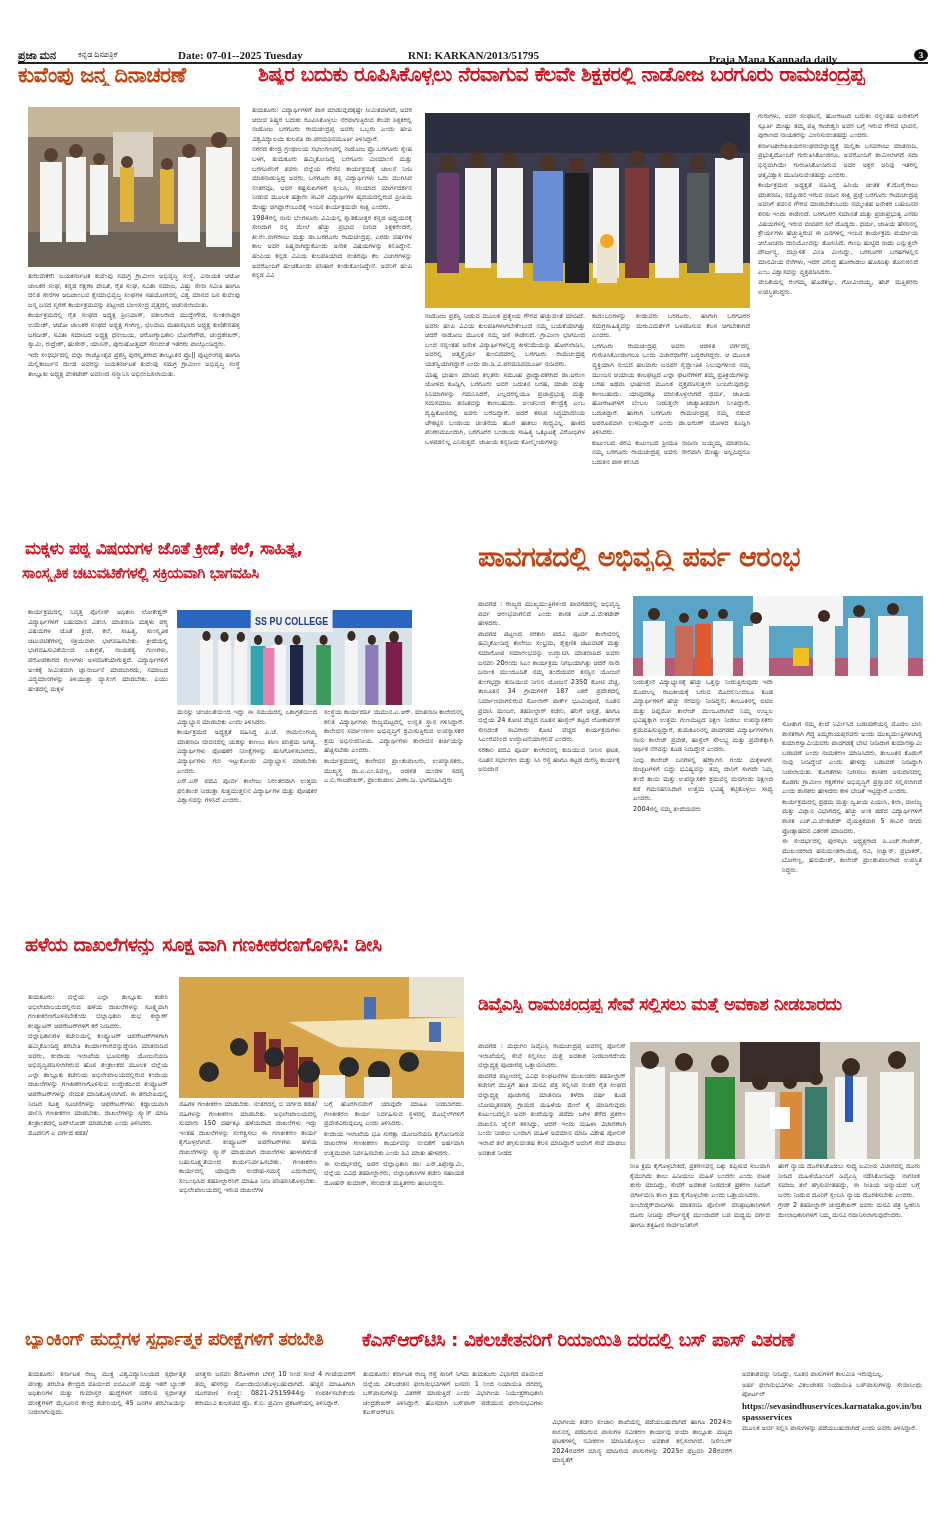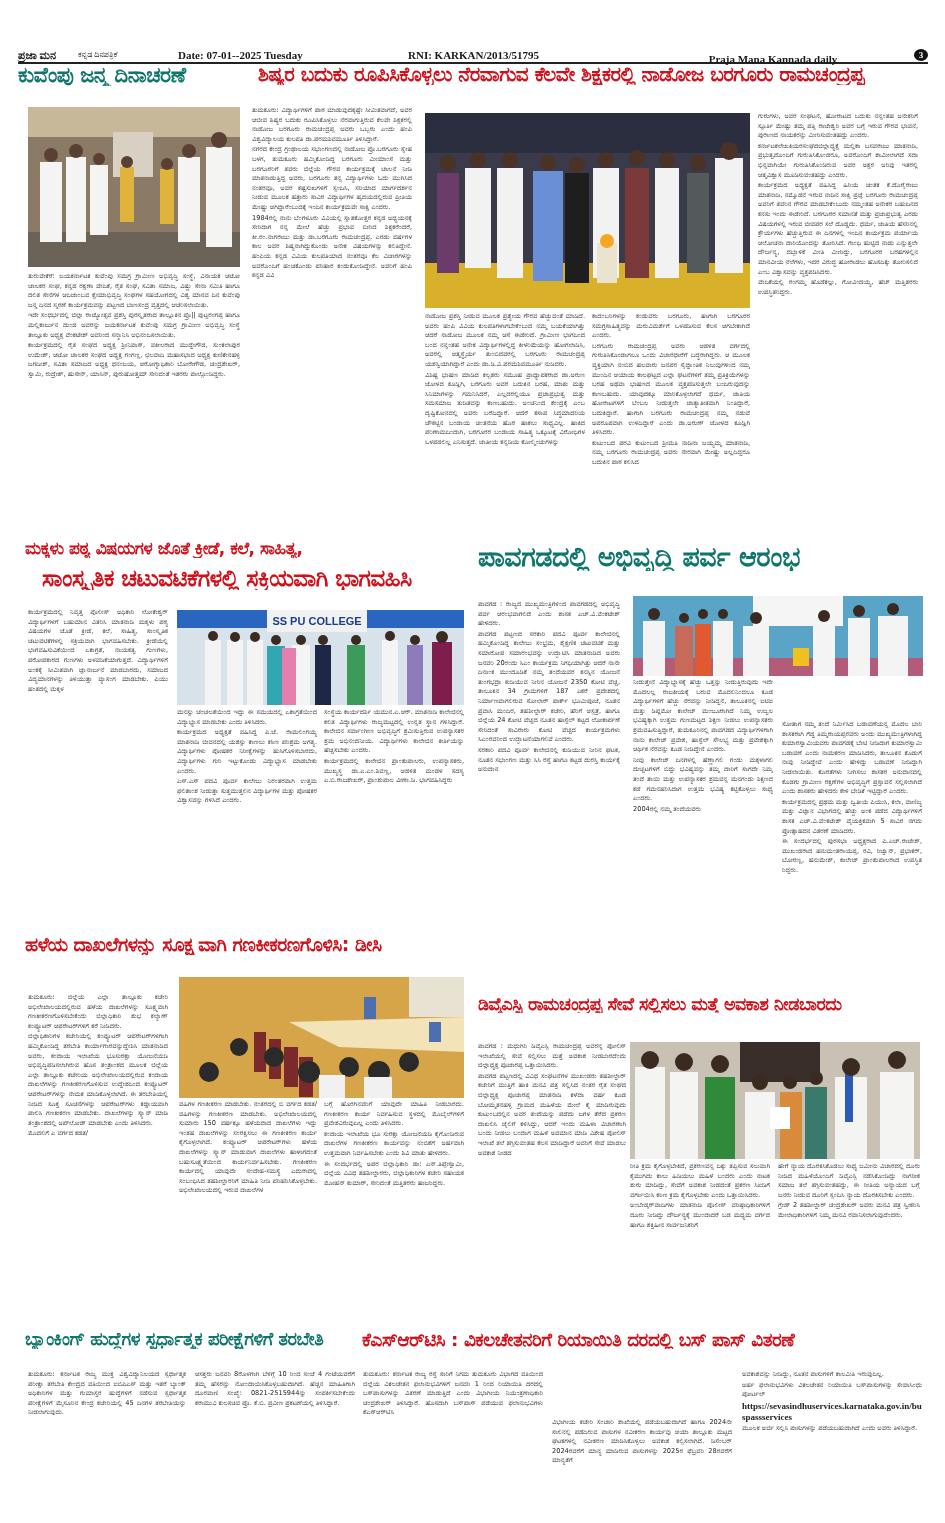--- a/index.html
+++ b/index.html
@@ -9,21 +9,21 @@
   .mast { left:18px; top:48px; width:910px; height:14px; font-family:"Liberation Serif", serif;
           font-size:11px; display:flex; align-items:center; border-bottom:2px solid #222; }
   .mast .brand { font-weight:bold; font-size:11px; width:60px; }
   .mast .sub { font-size:8px; width:100px; }
   .mast .date { width:230px; font-weight:bold; }
   .mast .rni { width:250px; font-weight:bold; }
   .mast .name { width:230px; font-weight:bold; text-align:center;margin-top:8px; }
   .mast .pg { margin-left:auto; font-weight:bold; width:14px; height:12px; border-radius:50%;
               background:#111; color:#fff; font-size:9px; text-align:center; line-height:12px; }
   .hl { font-weight:bold; line-height:1.05; white-space:nowrap; overflow:hidden; letter-spacing:-0.5px; }
-  .hl.black { color:#0f766e; }
+  .hl.black { color:#c2410c; }
   .hl.red { color:#d0101a; }
   .txt { font-size:6.6px; line-height:9.6px; text-align:justify; color:#222; overflow:hidden;
          font-family:"DejaVu Sans", sans-serif; }
   .txt p { margin:0 0 1px 0; }
   .photo { overflow:hidden; }
   .photo svg { width:100%; height:100%; display:block; }
   .url { font-family:"Liberation Serif", serif; font-weight:bold; font-size:9px; line-height:11px; }
 </style>
 </head>
 <body>
@@ -64,22 +64,22 @@
         <circle cx="161" cy="44" r="7"></circle>
         <circle cx="191" cy="33" r="8"></circle>
         <circle cx="99" cy="55" r="6"></circle>
         <circle cx="139" cy="57" r="6"></circle>
       </g>
   </svg>
 </div>
 
 <div class="abs txt" style="left:28px; top:272px; width:212px; height:260px;">
   <p>ತುರುವೇಕೆರೆ: ಜಯಕರ್ನಾಟಕ ಕುವೆಂಪು ಸಮಗ್ರ ಗ್ರಾಮೀಣ ಅಭಿವೃದ್ಧಿ ಸಂಸ್ಥೆ, ವಿನಾಯಕ ಆಟೋ ಚಾಲಕರ ಸಂಘ, ಕನ್ನಡ ರಕ್ಷಣಾ ವೇದಿಕೆ, ರೈತ ಸಂಘ, ಸವಿತಾ ಸಮಾಜ, ವಿಷ್ಣು ಸೇನಾ ಸಮಿತಿ ಹಾಗೂ ದಲಿತ ಸೇನೆಗಳ ಆದಿಜಾಂಬವ ಕ್ಷೇಮಾಭಿವೃದ್ಧಿ ಸಂಘಗಳ ಸಹಯೋಗದಲ್ಲಿ ವಿಶ್ವ ಮಾನವ ದಿನ ಕುವೆಂಪು ಜನ್ಮ ದಿನದ ಸ್ಮರಣೆ ಕಾರ್ಯಕ್ರಮವನ್ನು ಪಟ್ಟಣದ ಬಾಣಸಂದ್ರ ವೃತ್ತದಲ್ಲಿ ಆಚರಿಸಲಾಯಿತು.</p>
+  <p>ಕಾರ್ಯಕ್ರಮದಲ್ಲಿ ರೈತ ಸಂಘದ ಅಧ್ಯಕ್ಷ ಶ್ರೀನಿವಾಸ್, ವಕೀಲರಾದ ಮುದ್ದೇಗೌಡ, ಸುಂಕಲಾಪುರ ಉಮೇಶ್, ಆಟೋ ಚಾಲಕರ ಸಂಘದ ಅಧ್ಯಕ್ಷ ಗಂಗಣ್ಣ, ಛಲವಾದಿ ಮಹಾಸಭಾದ ಅಧ್ಯಕ್ಷ ಕುಣಿಕೇನಹಳ್ಳಿ ಜಗದೀಶ್, ಸವಿತಾ ಸಮಾಜದ ಅಧ್ಯಕ್ಷ ಧನಂಜಯ, ಆರೋಗ್ಯಾಧಿಕಾರಿ ಬೋರೇಗೌಡ, ಚಂದ್ರಶೇಖರ್, ಸ್ವಾಮಿ, ರುದ್ರೇಶ್, ಹುಸೇನ್, ಯಾಸಿನ್, ಪುರುಷೋತ್ತಮ್ ಸೇರಿದಂತೆ ಇತರರು ಪಾಲ್ಗೊಂಡಿದ್ದರು.</p>
   <p>ಇದೇ ಸಂಧರ್ಭದಲ್ಲಿ ಜಿಲ್ಲಾ ರಾಜ್ಯೋತ್ಸವ ಪ್ರಶಸ್ತಿ ಪುರಸ್ಕೃತರಾದ ತಾಲ್ಲೂಕಿನ ಪ್ರೊ|| ಪುಟ್ಟರಂಗಪ್ಪ ಹಾಗೂ ಮಲ್ಲಿಕಾರ್ಜುನ ದುಂಡ ಅವರನ್ನು ಜಯಕರ್ನಾಟಕ ಕುವೆಂಪು ಸಮಗ್ರ ಗ್ರಾಮೀಣ ಅಭಿವೃದ್ಧಿ ಸಂಸ್ಥೆ ತಾಲ್ಲೂಕು ಅಧ್ಯಕ್ಷ ವೆಂಕಟೇಶ್ ಅವರಿಂದ ಸನ್ಮಾನಿಸಿ ಅಭಿನಂದಿಸಲಾಯಿತು.</p>
-  <p>ಕಾರ್ಯಕ್ರಮದಲ್ಲಿ ರೈತ ಸಂಘದ ಅಧ್ಯಕ್ಷ ಶ್ರೀನಿವಾಸ್, ವಕೀಲರಾದ ಮುದ್ದೇಗೌಡ, ಸುಂಕಲಾಪುರ ಉಮೇಶ್, ಆಟೋ ಚಾಲಕರ ಸಂಘದ ಅಧ್ಯಕ್ಷ ಗಂಗಣ್ಣ, ಛಲವಾದಿ ಮಹಾಸಭಾದ ಅಧ್ಯಕ್ಷ ಕುಣಿಕೇನಹಳ್ಳಿ ಜಗದೀಶ್, ಸವಿತಾ ಸಮಾಜದ ಅಧ್ಯಕ್ಷ ಧನಂಜಯ, ಆರೋಗ್ಯಾಧಿಕಾರಿ ಬೋರೇಗೌಡ, ಚಂದ್ರಶೇಖರ್, ಸ್ವಾಮಿ, ರುದ್ರೇಶ್, ಹುಸೇನ್, ಯಾಸಿನ್, ಪುರುಷೋತ್ತಮ್ ಸೇರಿದಂತೆ ಇತರರು ಪಾಲ್ಗೊಂಡಿದ್ದರು.</p>
 </div>
 
 <div class="abs txt" style="left:252px; top:106px; width:160px; height:426px;">
   <p>ತುಮಕೂರು: ವಿದ್ಯಾರ್ಥಿಗಳಿಗೆ ಪಾಠ ಮಾಡುವುದಕ್ಕಷ್ಟೇ ಸೀಮಿತವಾಗದೆ, ಅವರ ಆಜೀವ ಶಿಷ್ಯರ ಬದುಕು ರೂಪಿಸಿಕೊಳ್ಳಲು ನೆರವಾಗುತ್ತಿರುವ ಕೆಲವೇ ಶಿಕ್ಷಕರಲ್ಲಿ ನಾಡೋಜ ಬರಗೂರು ರಾಮಚಂದ್ರಪ್ಪ ಅವರು ಒಬ್ಬರು ಎಂದು ಹಂಪಿ ವಿಶ್ವವಿದ್ಯಾಲಯ ಕುಲಪತಿ ಡಾ.ಪರಮಶಿವಮೂರ್ತಿ ತಿಳಿಸಿದ್ದಾರೆ.</p>
   <p>ನಗರದ ಕೇಂದ್ರ ಗ್ರಂಥಾಲಯ ಸಭಾಂಗಣದಲ್ಲಿ ನಾಡೋಜ ಪ್ರೊ.ಬರಗೂರು ಸ್ನೇಹ ಬಳಗ, ತುಮಕೂರು ಹಮ್ಮಿಕೊಂಡಿದ್ದ ಬರಗೂರು ಮೀಮಾಂಸೆ ಮತ್ತು ಬರಗೂರರಿಗೆ ತವರು ಜಿಲ್ಲೆಯ ಗೌರವ ಕಾರ್ಯಕ್ರಮಕ್ಕೆ ಚಾಲನೆ ನೀಡಿ ಮಾತನಾಡುತ್ತಿದ್ದ ಅವರು, ಬರಗೂರು ತನ್ನ ವಿದ್ಯಾರ್ಥಿಗಳು ಓದು ಮುಗಿಸಿದ ನಂತರವೂ, ಅವರ ಕಷ್ಟಸುಖಗಳಿಗೆ ಸ್ಪಂದಿಸಿ, ಸರಿಯಾದ ಮಾರ್ಗದರ್ಶನ ನೀಡುವ ಮೂಲಕ ಹತ್ತಾರು ಸಾವಿರ ವಿದ್ಯಾರ್ಥಿಗಳ ಹೃದಯದಲ್ಲಿರುವ ಪ್ರೀತಿಯ ಮೇಷ್ಟ್ರು ಆಗಿದ್ದಾರೆಂಬುದಕ್ಕೆ ಇಂದಿನ ಕಾರ್ಯಕ್ರಮವೇ ಸಾಕ್ಷಿ ಎಂದರು.</p>
   <p>1984ರಲ್ಲಿ ನಾನು ಬೆಂಗಳೂರು ವಿವಿಯಲ್ಲಿ ಸ್ನಾತಕೋತ್ತರ ಕನ್ನಡ ಅಧ್ಯಯನಕ್ಕೆ ಸೇರಿದಾಗ ನನ್ನ ಮೇಲೆ ಹೆಚ್ಚು ಪ್ರಭಾವ ಬೀರಿದ ಶಿಕ್ಷಕರೆಂದರೆ, ಕೀ.ರಂ.ನಾಗರಾಜು ಮತ್ತು ಡಾ.ಬರಗೂರು ರಾಮಚಂದ್ರಪ್ಪ. ಎರಡು ವರ್ಷಗಳ ಕಾಲ ಅವರ ಶಿಷ್ಯನಾಗಿದ್ದುಕೊಂಡು ಅನೇಕ ವಿಷಯಗಳನ್ನು ಕಲಿತಿದ್ದೇನೆ. ಹಂಪಿಯ ಕನ್ನಡ ವಿವಿಯ ಕುಲಪತಿಯಾದ ನಂತರವೂ ಕೆಲ ವಿಚಾರಗಳನ್ನು ಅವರೊಂದಿಗೆ ಹಂಚಿಕೊಂಡು ಪರಿಹಾರ ಕಂಡುಕೊಂಡಿದ್ದೇನೆ. ಅವರಿಗೆ ಹಂಪಿ ಕನ್ನಡ ವಿವಿ</p>
 </div>
 
 <div class="abs photo" style="left:425px; top:113px; width:325px; height:195px;">
   <svg viewBox="0 0 325 195" preserveAspectRatio="none">
@@ -125,27 +125,27 @@
   <p>ಕುಟುಂಬದ ಪರವಿ ಕುಟುಂಬದ ಶ್ರೀಮತಿ ನಾಡಿನಾ ಜಯ್ಯಮ್ಮ ಮಾತನಾಡಿ, ನಮ್ಮ ಬರಗೂರು ರಾಮಚಂದ್ರಪ್ಪ ಅವರು ನೇರವಾಗಿ ಮೇಷ್ಟ್ರು ಅಲ್ಲದಿದ್ದರೂ ಬದುಕಿನ ಪಾಠ ಕಲಿಸಿದ</p>
 </div>
 <div class="abs txt" style="left:758px; top:112px; width:160px; height:420px;">
   <p>ಗುರುಗಳು, ಅವರ ಸಂಘಟನೆ, ಹೋರಾಟದ ಬದುಕು ನನ್ನಂತಹ ಅನೇಕರಿಗೆ ಸ್ಫೂರ್ತಿ ಮೇಷ್ಟು ತಮ್ಮ ಪತ್ನಿ ರಾಜೇಶ್ವರಿ ಅವರ ಬಗ್ಗೆ ಇರುವ ಗೌರವ ಭಾವನೆ, ಪುರಾಣದ ನಾಯಕರನ್ನು ಮೀರಿಸುವಂತಹದ್ದು ಎಂದರು.</p>
   <p>ಕರ್ನಾಟಕಲೇಖಕಿಯರಸಂಘದಜಿಲ್ಲಾಧ್ಯಕ್ಷೆ ಮಲ್ಲಿಕಾ ಬಸವರಾಜು ಮಾತನಾಡಿ, ಪ್ರಭುತ್ವದೊಂದಿಗೆ ಗುರುತಿಸಿಕೊಂಡರೂ, ಅವರೊಂದಿಗೆ ಶಾಮೀಲಾಗದೆ ಸದಾ ಭಿನ್ನವಾಗಿಯೇ ಗುರುತಿಸಿಕೊಂಡಿರುವ ಅವರ ಅಕ್ಷರ ಅರಿವು ಇತರಲ್ಲಿ ಆತ್ಮವಿಶ್ವಾಸ ಮೂಡಿಸುವಂತಹದ್ದು ಎಂದರು.</p>
   <p>ಕಾರ್ಯಕ್ರಮದ ಅಧ್ಯಕ್ಷತೆ ವಹಿಸಿದ್ದ ಹಿರಿಯ ಚಿಂತಕ ಕೆ.ದೊರೈರಾಜು ಮಾತನಾಡಿ, ನಮ್ಮೊಡನೆ ಇರುವ ನಾಡಿನ ಸಾಕ್ಷಿ ಪ್ರಜ್ಞೆ ಬರಗೂರು ರಾಮಚಂದ್ರಪ್ಪ ಅವರಿಗೆ ತವರಿನ ಗೌರವ ಮಾಡಬೇಕೆಂಬುದು ನಮ್ಮಂತಹ ಅನೇಕರ ಬಹುದಿನದ ಕನಸು ಇಂದು ಈಡೇರಿದೆ. ಬರಗೂರರ ಸಮಾನತೆ ಮತ್ತು ಪ್ರಜಾಪ್ರಭುತ್ವ ಎರಡು ವಿಷಯಗಳಲ್ಲಿ ಇರುವ ಜೀವಪರ ಸಲೆ ದೊಡ್ಡದು. ಧರ್ಮ, ಜಾತಿಯ ಹೆಸರಿನಲ್ಲಿ ಕ್ರೌರ್ಯಗಳು ಹೆಚ್ಚುತ್ತಿರುವ ಈ ದಿನಗಳಲ್ಲಿ ಇಂದಿನ ಕಾರ್ಯಕ್ರಮ ಪರ್ಯಾಯ ಆಲೋಚನಾ ದಾರಿಯೊಂದನ್ನು ತೋರಿಸಿದೆ. ಗಾಂಧಿ ಹುಟ್ಟಿದ ನಾಡು ಎನ್ನುತ್ತಲೇ ದೌರ್ಜನ್ಯ, ದಬ್ಬಾಳಿಕೆ ಮೀತಿ ಮೀರಿದ್ದು, ಬರಗೂರರ ಬರಹಗಳಲ್ಲಿನ ಮಾನವೀಯ ನೆಲೆಗಳು, ಇದರ ವಿರುದ್ಧ ಹೋರಾಡಲು ಹೊಸದಿಕ್ಕು ತೋರಿಸಲಿದೆ ಎಂಬ ವಿಶ್ವಾಸವನ್ನು ವ್ಯಕ್ತಪಡಿಸಿದರು.</p>
   <p>ವೇದಿಕೆಯಲ್ಲಿ ರಂಗಮ್ಮ ಹೊಡೆಕಲ್ಲು, ಗೋವಿಂದಯ್ಯ, ಹೆಚ್ ಮತ್ತಿತರರು ಉಪಸ್ಥಿತರಿದ್ದರು.</p>
 </div>
 
 <div class="abs hl red" style="left:25px; top:540px; width:445px; font-size:17px;">ಮಕ್ಕಳು ಪಠ್ಯ ವಿಷಯಗಳ ಜೊತೆ ಕ್ರೀಡೆ, ಕಲೆ, ಸಾಹಿತ್ಯ,</div>
-<div class="abs hl red" style="left:42px; top:566px; width:445px; font-size:23px;">ಸಾಂಸ್ಕೃತಿಕ ಚಟುವಟಿಕೆಗಳಲ್ಲಿ ಸಕ್ರಿಯವಾಗಿ ಭಾಗವಹಿಸಿ</div>
+<div class="abs hl red" style="left:22px; top:566px; width:445px; font-size:15px;">ಸಾಂಸ್ಕೃತಿಕ ಚಟುವಟಿಕೆಗಳಲ್ಲಿ ಸಕ್ರಿಯವಾಗಿ ಭಾಗವಹಿಸಿ</div>
 <div class="abs hl black" style="left:478px; top:543px; width:450px; font-size:27px;">ಪಾವಗಡದಲ್ಲಿ ಅಭಿವೃದ್ಧಿ ಪರ್ವ ಆರಂಭ</div>
 
 <div class="abs txt" style="left:28px; top:608px; width:140px; height:320px;">
   <p>ಕಾರ್ಯಕ್ರಮದಲ್ಲಿ ನಿವೃತ್ತ ಪೊಲೀಸ್ ಅಧಿಕಾರಿ ಲೋಕೇಶ್ವರ್ ವಿದ್ಯಾರ್ಥಿಗಳಿಗೆ ಬಹುಮಾನ ವಿತರಿಸಿ ಮಾತನಾಡಿ ಮಕ್ಕಳು ಪಠ್ಯ ವಿಷಯಗಳ ಜೊತೆ ಕ್ರೀಡೆ, ಕಲೆ, ಸಾಹಿತ್ಯ, ಸಾಂಸ್ಕೃತಿಕ ಚಟುವಟಿಕೆಗಳಲ್ಲಿ ಸಕ್ರಿಯವಾಗಿ ಭಾಗವಹಿಸಬೇಕು. ಕ್ರೀಡೆಯಲ್ಲಿ ಭಾಗವಹಿಸುವಿಕೆಯಿಂದ ಏಕಾಗ್ರತೆ, ನಾಯಕತ್ವ ಗುಣಗಳು, ಪರೋಪಕಾರದ ಗುಣಗಳು ಅಳವಡಿಕೆಯಾಗುತ್ತದೆ. ವಿದ್ಯಾರ್ಥಿಗಳಿಗೆ ಅಂಕಕ್ಕೆ ಸೀಮಿತವಾಗಿ ಜ್ಞಾನಾರ್ಜನೆ ಮಾಡಬಾರದು, ಸಮಾಜದ ವಿದ್ಯಮಾನಗಳನ್ನು ತಿಳಿಯುತ್ತಾ ವ್ಯಾಸಂಗ ಮಾಡಬೇಕು. ಪಿಯು ಹಂತದಲ್ಲಿ ಮಕ್ಕಳ</p>
 </div>
-<div class="abs photo" style="left:177px; top:610px; width:287px; height:95px;">
+<div class="abs photo" style="left:177px; top:610px; width:235px; height:95px;">
   <svg viewBox="0 0 287 95" preserveAspectRatio="none">
     <rect width="287" height="95" fill="#d8e2ea"></rect>
     <rect width="287" height="18" fill="#2a66c0"></rect>
     <rect x="90" y="0" width="100" height="22" fill="#f1f1f1"></rect>
     <text x="140" y="15" text-anchor="middle" font-family="Liberation Sans, sans-serif" font-weight="bold" font-size="11" fill="#1a3e8a">SS PU COLLEGE</text>
     <g fill="#f4f4f4">
         <rect x="28" y="30" width="16" height="65"></rect>
         <rect x="50" y="30" width="16" height="65"></rect>
         <rect x="70" y="30" width="16" height="65"></rect>
         <rect x="115" y="35" width="18" height="60"></rect>

